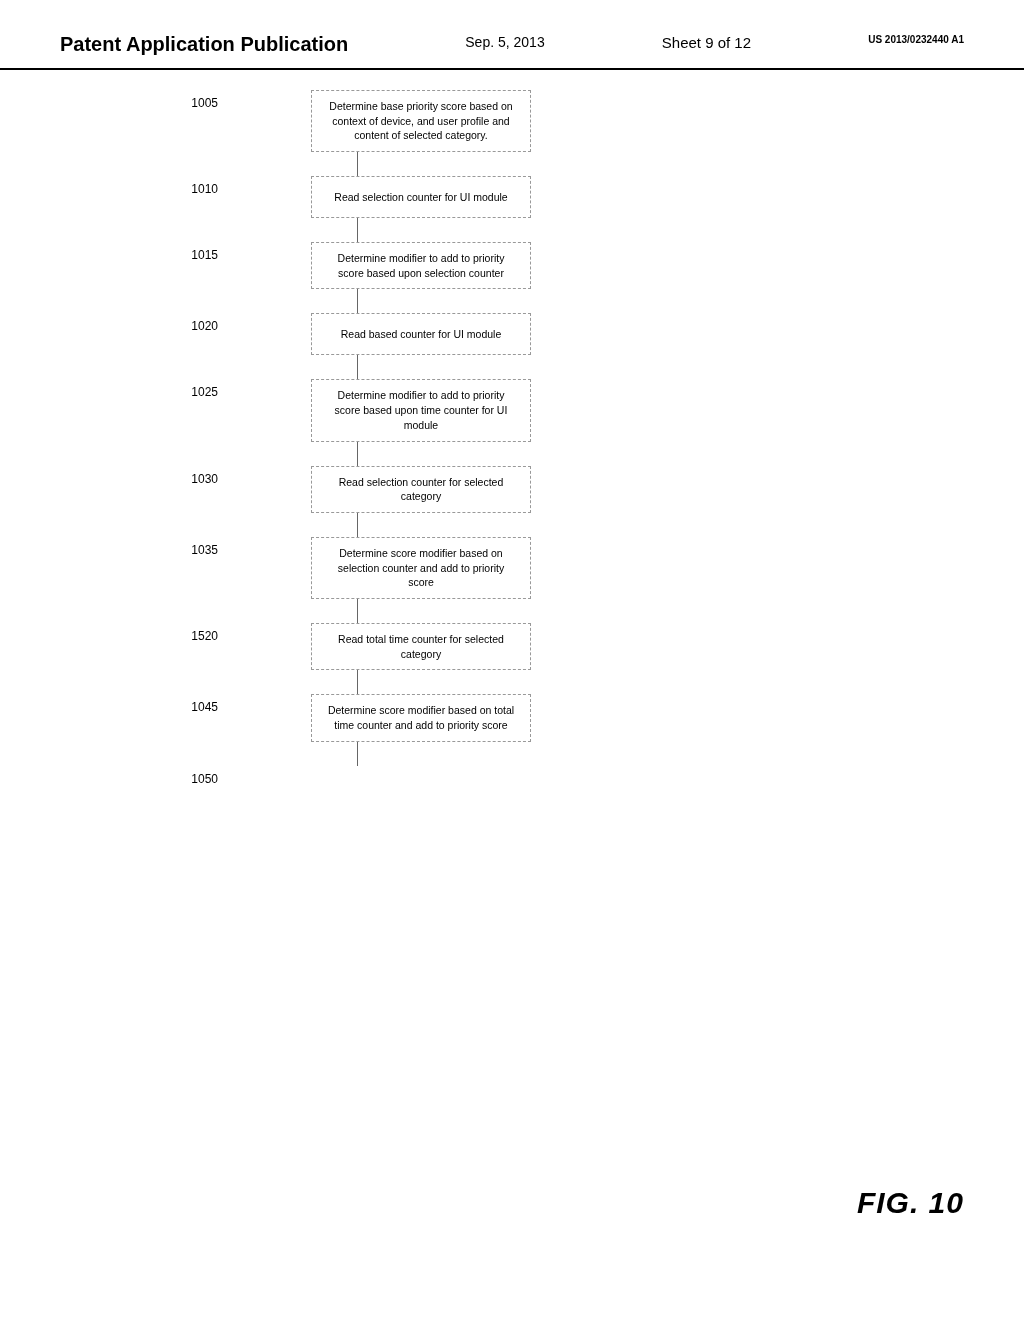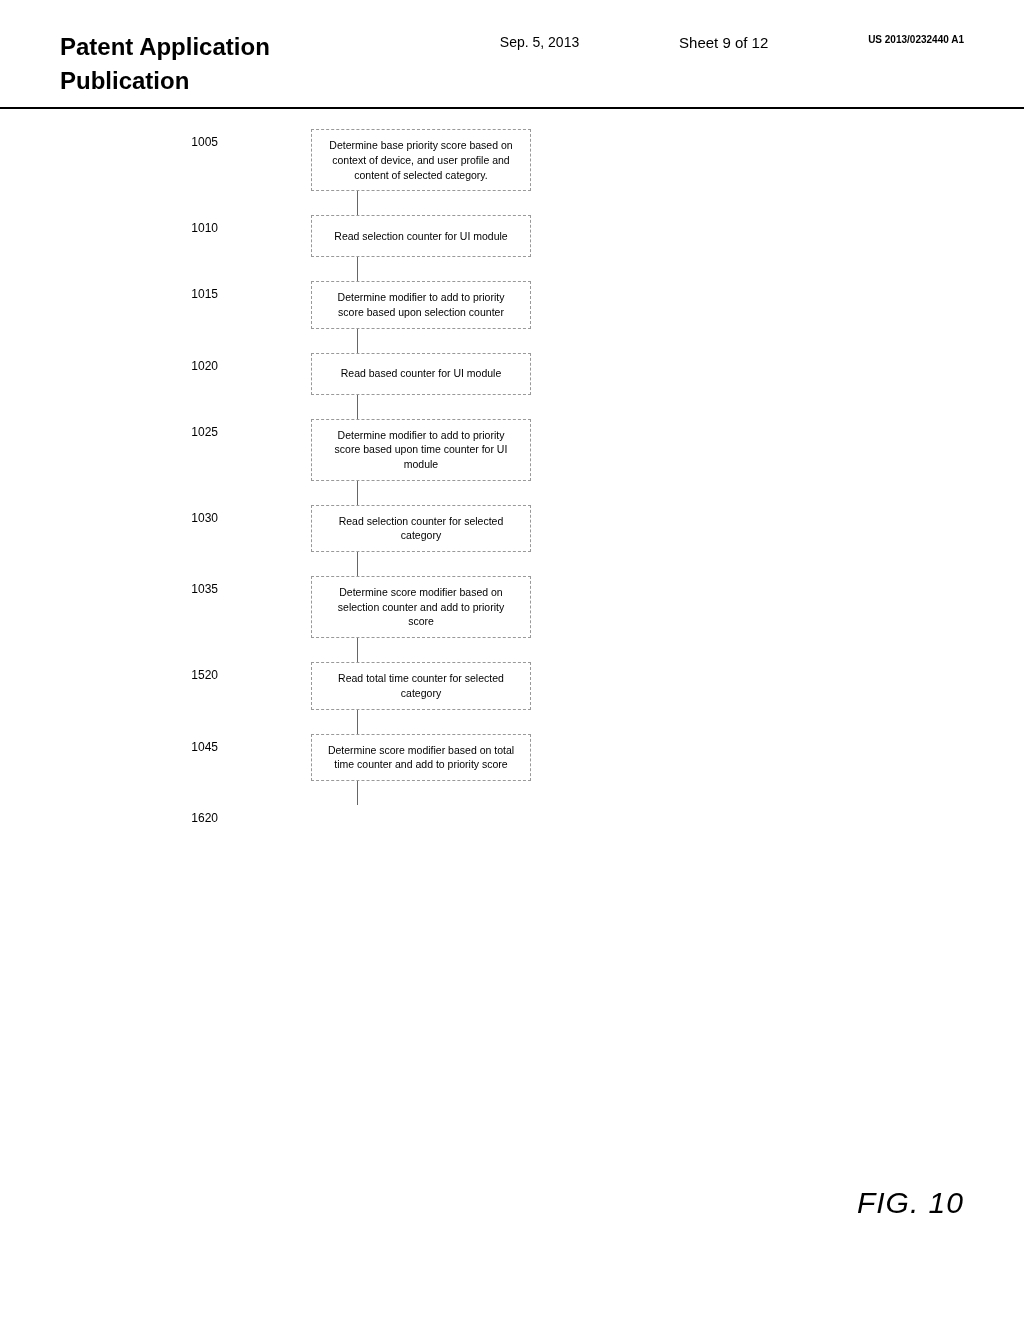--- a/index.html
+++ b/index.html
@@ -14,21 +14,21 @@
 
     
     .page-header {
       display: flex;
       justify-content: space-between;
       align-items: flex-start;
       padding: 30px 60px 10px 60px;
       border-bottom: 2px solid #000;
     }
     .header-title {
-      font-size: 24px;
+      font-size: 20px;
       font-weight: bold;
       max-width: 340px;
       line-height: 1.4;
     }
     .header-date {
       font-size: 14px;
       padding-top: 4px;
     }
     .header-sheet {
       font-size: 15px;
@@ -40,21 +40,21 @@
       font-weight: bold;
     }
 
     
     .figure-label {
       position: absolute;
       right: 60px;
       bottom: 100px;
       font-size: 30px;
       font-style: italic;
-      font-weight: normal;
+      font-weight: bold;
       letter-spacing: 1px;
     }
 
     .flowchart-container {
       display: flex;
       flex-direction: column;
       align-items: center;
       margin-left: 150px;
       margin-top: 20px;
       position: relative;
@@ -261,19 +261,19 @@
 
   <div class="row-with-label">
     <div class="spacer-col"></div>
     <div class="row-box-col">
       <div class="v-line"></div>
     </div>
     <div class="spacer-col"></div>
   </div>
 
   <div class="row-with-label">
-    <div class="row-label">1620</div>
+    <div class="row-label">1050</div>
     <div class="spacer-col"></div>
   </div>
 
 </div>
 
 <div class="figure-label">FIG. 10</div>
 
 </body></html>

